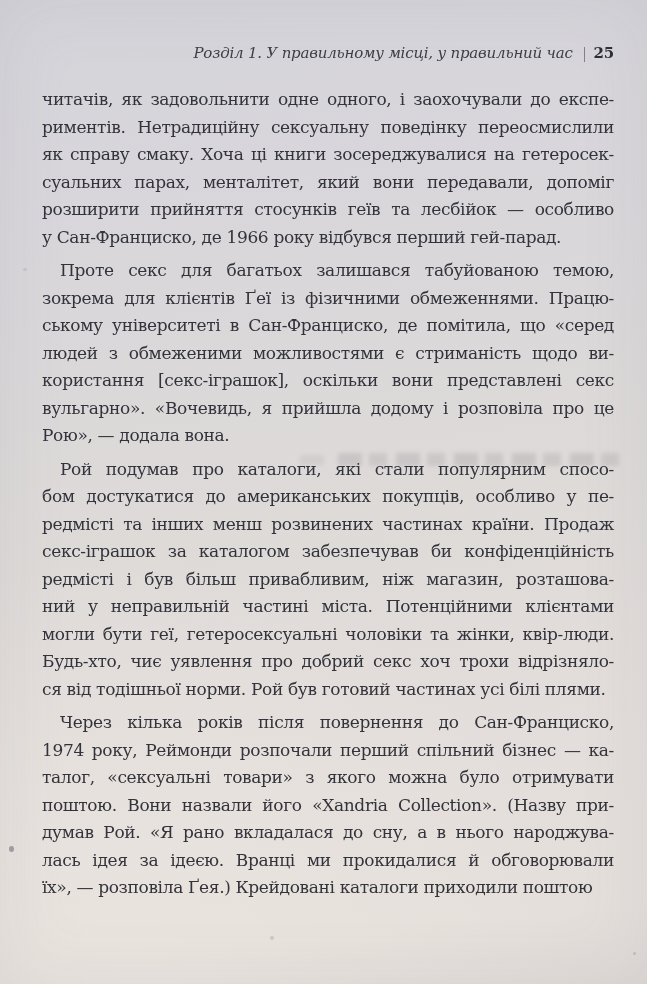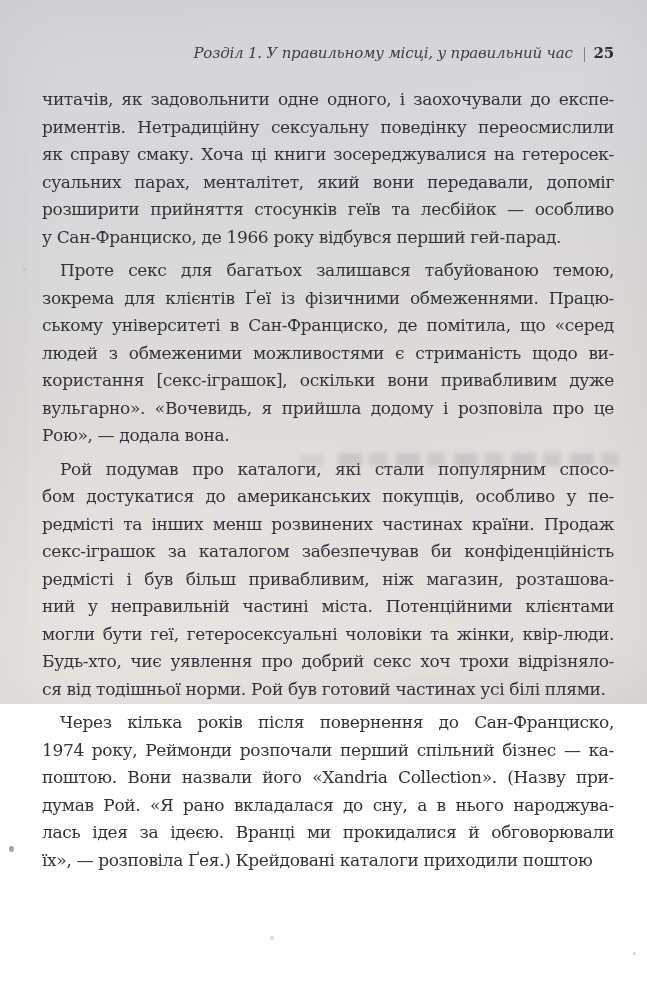--- a/index.html
+++ b/index.html
@@ -9,21 +9,21 @@
   body {
     width: 647px;
     height: 1000px;
     overflow: hidden;
     font-family: "DejaVu Serif", serif;
   }
   .page {
     position: absolute;
     inset: 0;
     width: 647px;
-    height: 704px;
+    height: 984px;
     background:
       radial-gradient(130% 90% at 20% 105%, rgba(242,236,228,0.45) 0%, rgba(242,236,228,0) 55%),
       linear-gradient(172deg,
         var(--paper-top) 0%,
         #d9d7da 28%,
         #dedad8 52%,
         #e3dedb 75%,
         var(--paper-bottom) 92%,
         #e0dad7 100%);
     box-shadow: inset 0 0 70px rgba(110,112,130,0.10);
@@ -138,38 +138,39 @@
         <div class="line">як справу смаку. Хоча ці книги зосереджувалися на гетеросек-</div>
         <div class="line">суальних парах, менталітет, який вони передавали, допоміг</div>
         <div class="line">розширити прийняття стосунків геїв та лесбійок — особливо</div>
         <div class="line last">у Сан-Франциско, де 1966 року відбувся перший гей-парад.</div>
       </div>
       <div class="paragraph">
         <div class="line indent">Проте секс для багатьох залишався табуйованою темою,</div>
         <div class="line">зокрема для клієнтів Ґеї із фізичними обмеженнями. Працю-</div>
         <div class="line">ському університеті в Сан-Франциско, де помітила, що «серед</div>
         <div class="line">людей з обмеженими можливостями є стриманість щодо ви-</div>
-        <div class="line">користання [секс-іграшок], оскільки вони привабливим дуже</div>
+        <div class="line">користання [секс-іграшок], оскільки вони представлені секс</div>
         <div class="line">вульгарно». «Вочевидь, я прийшла додому і розповіла про це</div>
         <div class="line last">Рою», — додала вона.</div>
       </div>
       <div class="paragraph">
         <div class="line indent">Рой подумав про каталоги, які стали популярним спосо-</div>
         <div class="line">бом достукатися до американських покупців, особливо у пе-</div>
         <div class="line">редмісті та інших менш розвинених частинах країни. Продаж</div>
         <div class="line">секс-іграшок за каталогом забезпечував би конфіденційність</div>
         <div class="line">редмісті і був більш привабливим, ніж магазин, розташова-</div>
         <div class="line">ний у неправильній частині міста. Потенційними клієнтами</div>
         <div class="line">могли бути геї, гетеросексуальні чоловіки та жінки, квір-люди.</div>
         <div class="line">Будь-хто, чиє уявлення про добрий секс хоч трохи відрізняло-</div>
         <div class="line last">ся від тодішньої норми. Рой був готовий частинах усі білі плями.</div>
       </div>
       <div class="paragraph">
         <div class="line indent">Через кілька років після повернення до Сан-Франциско,</div>
         <div class="line">1974 року, Реймонди розпочали перший спільний бізнес — ка-</div>
+        <div class="line">талог, «сексуальні товари» з якого можна було отримувати</div>
         <div class="line">поштою. Вони назвали його «Xandria Collection». (Назву при-</div>
         <div class="line">думав Рой. «Я рано вкладалася до сну, а в нього народжува-</div>
         <div class="line">лась ідея за ідеєю. Вранці ми прокидалися й обговорювали</div>
         <div class="line last">їх», — розповіла Ґея.) Крейдовані каталоги приходили поштою</div>
       </div>
     </div>
 
   <div class="speck s1"></div>
   <div class="speck s2"></div>
   <div class="speck s3"></div>

